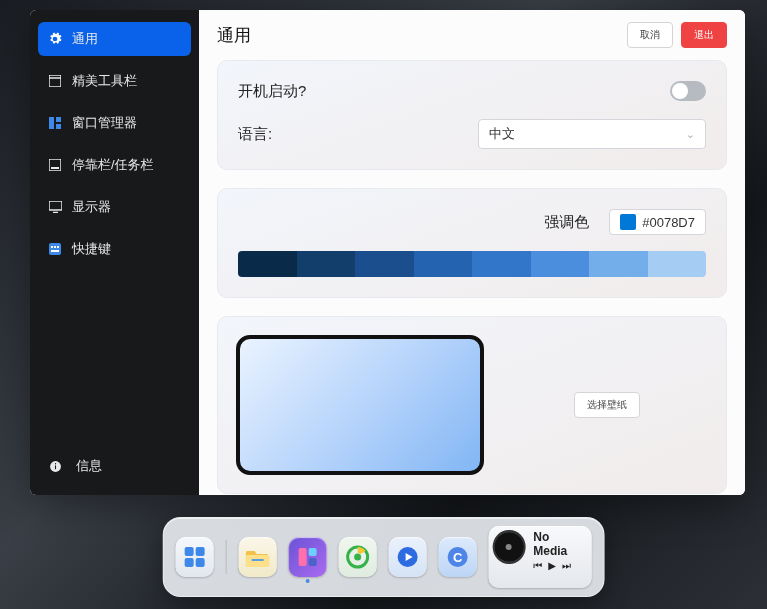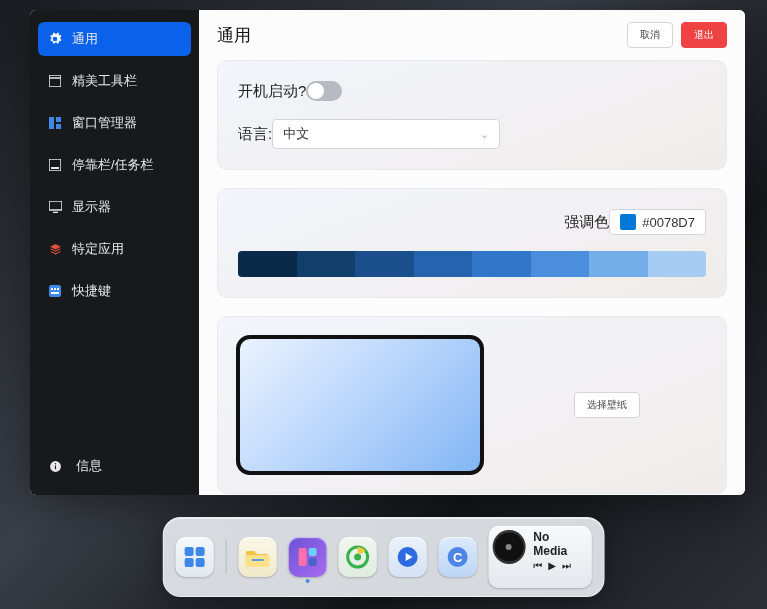--- a/index.html
+++ b/index.html
@@ -62,21 +62,21 @@
   }
   .btn.danger { background: #ef4343; border-color: #ef4343; color: #fff; }
   .content { padding: 0 18px 18px 18px; overflow-y: auto; flex:1; }
   .card {
     background: linear-gradient(160deg, #f2f5fb 0%, #f1eceb 100%);
     border: 1px solid #e7e9ee;
     border-radius: 10px;
     padding: 20px;
     margin-bottom: 18px;
   }
-  .row { display: flex; align-items: center; margin-bottom: 18px; }
+  .row { display: flex; align-items: center; justify-content: space-between; margin-bottom: 18px; }
   .row:last-child { margin-bottom: 0; }
   .label { color: #222; font-size: 15px; }
   .toggle {
     width: 36px; height: 20px; border-radius: 10px;
     background: #b6bbc2; position: relative; cursor: pointer;
   }
   .toggle::after {
     content: ""; position: absolute; left: 2px; top: 2px;
     width: 16px; height: 16px; border-radius: 50%; background: #fff;
   }
@@ -86,21 +86,21 @@
     display: flex; align-items: center; justify-content: space-between;
     padding: 0 10px; cursor: pointer; font-size: 13px; color:#333;
   }
   .chev { color:#adb0b7; font-size: 11px; }
   .swatches { display: flex; width: 100%; height: 26px; border-radius: 4px; overflow: hidden; }
   .swatch { flex: 1; cursor: pointer; }
   .accent-row { display:flex; align-items:center; justify-content:flex-end; margin-bottom:16px; }
   .accent-value {
     display:flex; align-items:center; gap:6px;
     border:1px solid #d4d6dc; border-radius:4px; background:#fff;
-    padding:4px 10px; font-size:13px; color:#333;
+    padding:4px 10px; font-size:13px; color:#333;margin-left:20px;
   }
   .accent-chip { width:16px; height:16px; border-radius:2px; }
   .wall-row { display:flex; align-items:center; gap:90px; }
   .wallpaper-preview {
     width: 248px; height: 140px;
     border: 4px solid #111; border-radius: 14px;
     background: linear-gradient(135deg, #eaf3ff 0%, #b3d2fb 55%, #82b6f4 100%);
   }
   
   .dock {
@@ -189,28 +189,20 @@
         <span class="sb-icon">
             <svg width="13" height="12">
               <rect x="0" y="0" width="13" height="9" rx="1" fill="none" stroke="#e8e8e8" stroke-width="1.5"></rect>
               <line x1="4" y1="11.5" x2="9" y2="11.5" stroke="#e8e8e8" stroke-width="1.5"></line>
             </svg>
           </span>
         <span>显示器</span>
       </div>
       <div class="sidebar-item">
         <span class="sb-icon">
-            <svg width="13" height="13" viewBox="0 0 24 24">
-              <path fill="#e0513a" d="M12 2l10 5-10 5L2 7l10-5zm0 12l8-4 2 1-10 5L2 11l2-1 8 4zm0 5l8-4 2 1-10 5L2 16l2-1 8 4z"></path>
-            </svg>
-          </span>
-        <span>特定应用</span>
-      </div>
-      <div class="sidebar-item">
-        <span class="sb-icon">
             <svg width="12" height="12">
               <rect x="0" y="0" width="12" height="12" rx="2" fill="#3d88e8"></rect>
               <rect x="2" y="3" width="2" height="2" fill="#fff"></rect>
               <rect x="5" y="3" width="2" height="2" fill="#fff"></rect>
               <rect x="8" y="3" width="2" height="2" fill="#fff"></rect>
               <rect x="2" y="7" width="8" height="2" fill="#fff"></rect>
             </svg>
           </span>
         <span>快捷键</span>
       </div>

